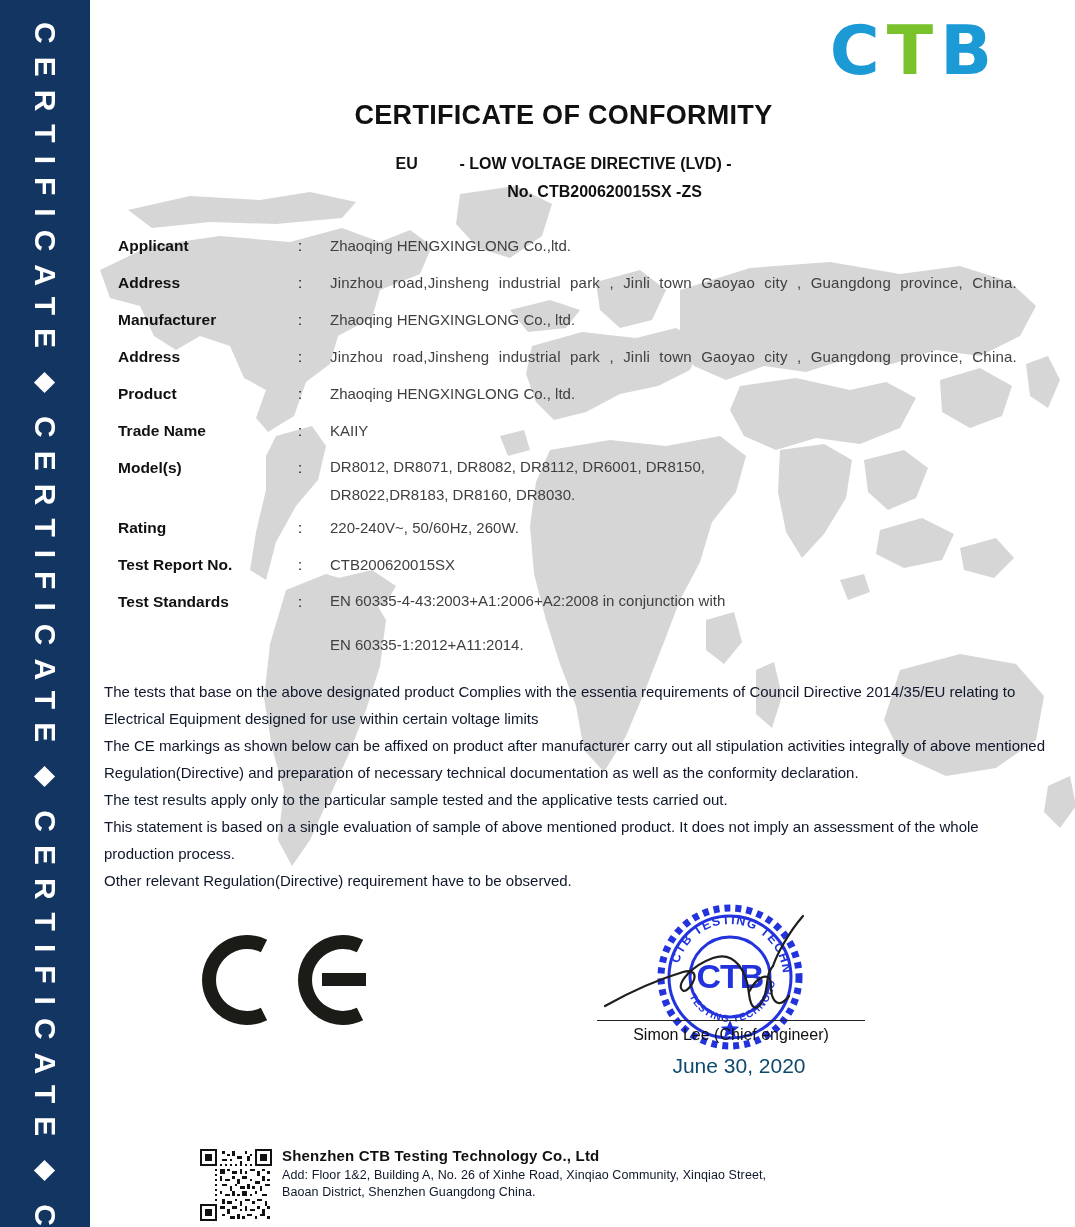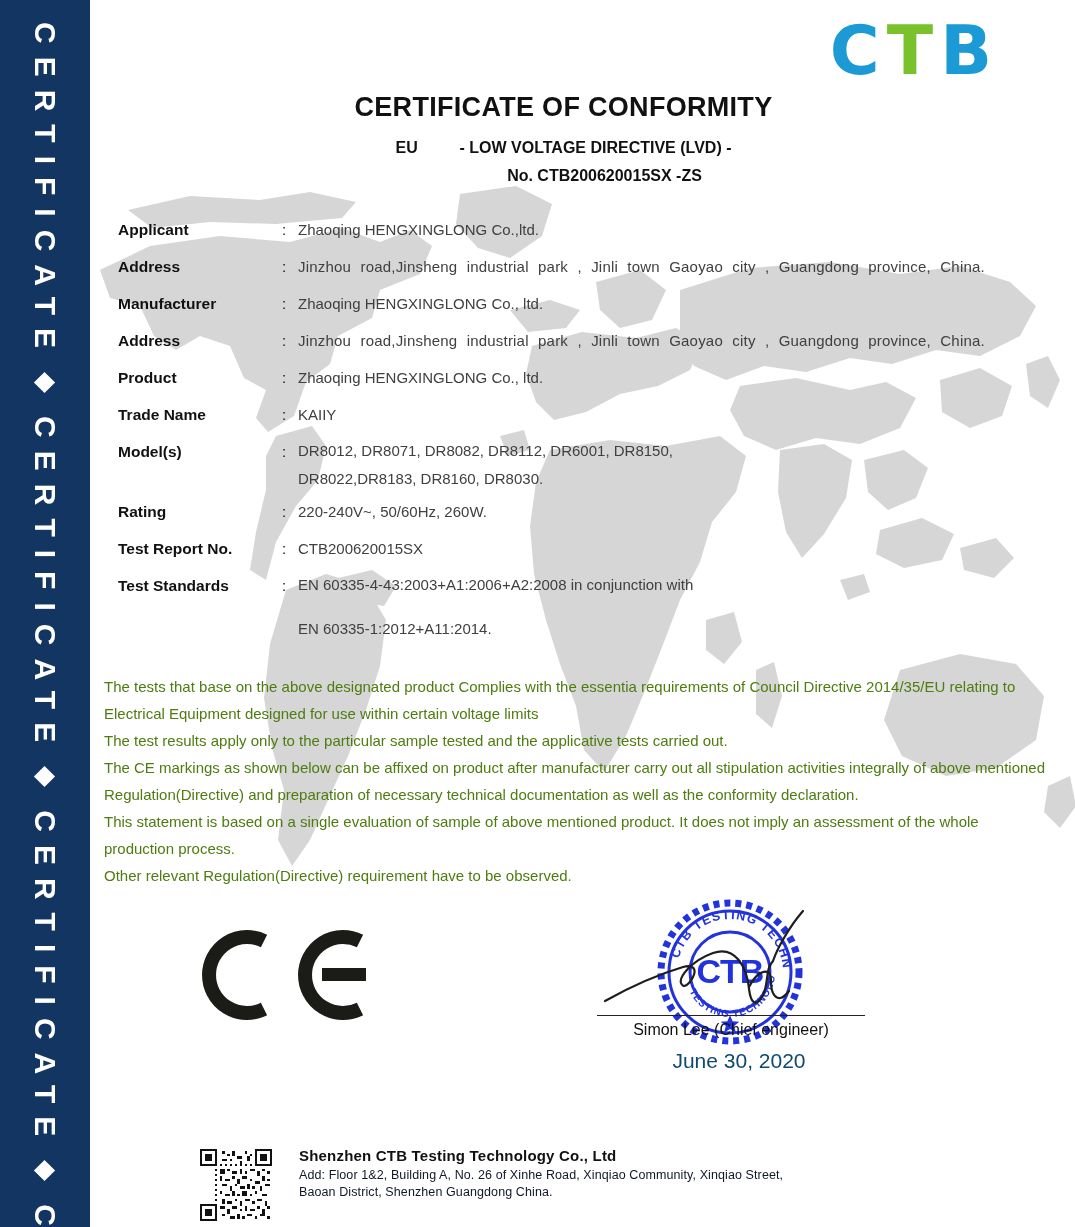--- a/index.html
+++ b/index.html
@@ -105,33 +105,34 @@
   #logo .c2 { color: #7ac22c; }
   #logo .c3 { color: #1b9ad6; }
 
   
   #title {
     text-align: center;
     font-size: 27px;
     font-weight: bold;
     color: #111;
     letter-spacing: .3px;
-    margin: 0 0 0 -20px;
+    margin: 8px 0 0 -20px;
     padding-left: 0;
   }
   #subtitle-row {
     display: flex;
     justify-content: center;
     align-items: baseline;
     margin-top: 16px;
     margin-left: -20px;
   }
   #eu-label {
     font-size: 16px; font-weight: bold; color: #111;
     width: 64px;
+    margin-top: 8px;
   }
   #directive {
     font-size: 16px; font-weight: bold; color: #111;
   }
   #docno {
     text-align: center;
     font-size: 16px; font-weight: bold; color: #111;
     margin-top: 10px;
     margin-left: 62px;
   }
@@ -139,20 +140,21 @@
   
   #fields {
     margin-top: 26px;
     padding-left: 18px;
     width: 100%;
   }
   .frow {
     display: flex;
     align-items: flex-start;
     margin-bottom: 0;
+    gap: 16px;
   }
   .flabel {
     flex: 0 0 164px;
     font-size: 15.5px;
     font-weight: bold;
     color: #111;
     line-height: 37px;
     white-space: nowrap;
   }
   .fcolon {
@@ -171,24 +173,24 @@
   .fvalue.addr {
     letter-spacing: .2px;
     word-spacing: 5px;
   }
   .frow.two-line .flabel { line-height: 30px; padding-top: 4px; }
   .frow.two-line .fcolon { line-height: 30px; padding-top: 4px; }
   .sub-line { display: block; }
 
   
   #paras {
-    margin-top: 30px;
+    margin-top: 19px;
     padding-left: 4px;
     font-size: 15px;
-    color: #4d7c0f;
+    color: #0f172a;
     line-height: 27px;
   }
   #paras p { margin: 0; }
   #paras .blk { margin-bottom: 0px; }
 
   
   #sig-area {
     position: relative;
     height: 210px;
     margin-top: 14px;
@@ -250,21 +252,21 @@
     align-items: flex-start;
     z-index: 4;
   }
   #qr {
     width: 72px; height: 72px;
     flex: 0 0 72px;
     margin-right: 10px;
     margin-top: 2px;
   }
   #qr svg { width: 100%; height: 100%; display: block; }
-  #foot-text { padding-top: 0px; margin-left: 17px; }
+  #foot-text { padding-top: 0px; }
   #company {
     font-size: 15px;
     font-weight: bold;
     color: #111;
     letter-spacing: .2px;
     margin-bottom: 3px;
   }
   .foot-line {
     font-size: 12.5px;
     color: #0f172a;
@@ -419,22 +421,22 @@
           <div class="fvalue tight">
             <span class="sub-line">EN 60335-4-43:2003+A1:2006+A2:2008 in conjunction with</span>
             <span class="sub-line" style="margin-top:16px">EN 60335-1:2012+A11:2014.</span>
           </div>
         </div>
 
       </div>
 
       <div id="paras">
         <p class="blk">The tests that base on the above designated product Complies with the essentia  requirements of Council Directive 2014/35/EU relating to Electrical Equipment designed for use within certain voltage limits</p>
+        <p class="blk">The CE markings as shown below can be affixed on product after manufacturer carry out all stipulation activities integrally of above mentioned Regulation(Directive) and preparation of necessary technical documentation as well as the conformity declaration.</p>
         <p class="blk">The test results apply only to the particular sample tested and the applicative tests carried out.</p>
-        <p class="blk">The CE markings as shown below can be affixed on product after manufacturer carry out all stipulation activities integrally of above mentioned Regulation(Directive) and preparation of necessary technical documentation as well as the conformity declaration.</p>
         <p class="blk">This statement is based on a single evaluation of sample of above mentioned product. It does not imply an assessment of the whole production process.</p>
         <p class="blk">Other relevant Regulation(Directive) requirement have to be observed.</p>
       </div>
 
       <div id="sig-area">
 
         <div id="ce-mark">
           <svg viewBox="0 0 190 100" xmlns="http://www.w3.org/2000/svg" aria-hidden="true">
             <g fill="none" stroke="#1b1b18" stroke-width="14" stroke-linecap="butt">
               <path d="M66,16 A38,38 0 1,0 66,84"></path>

